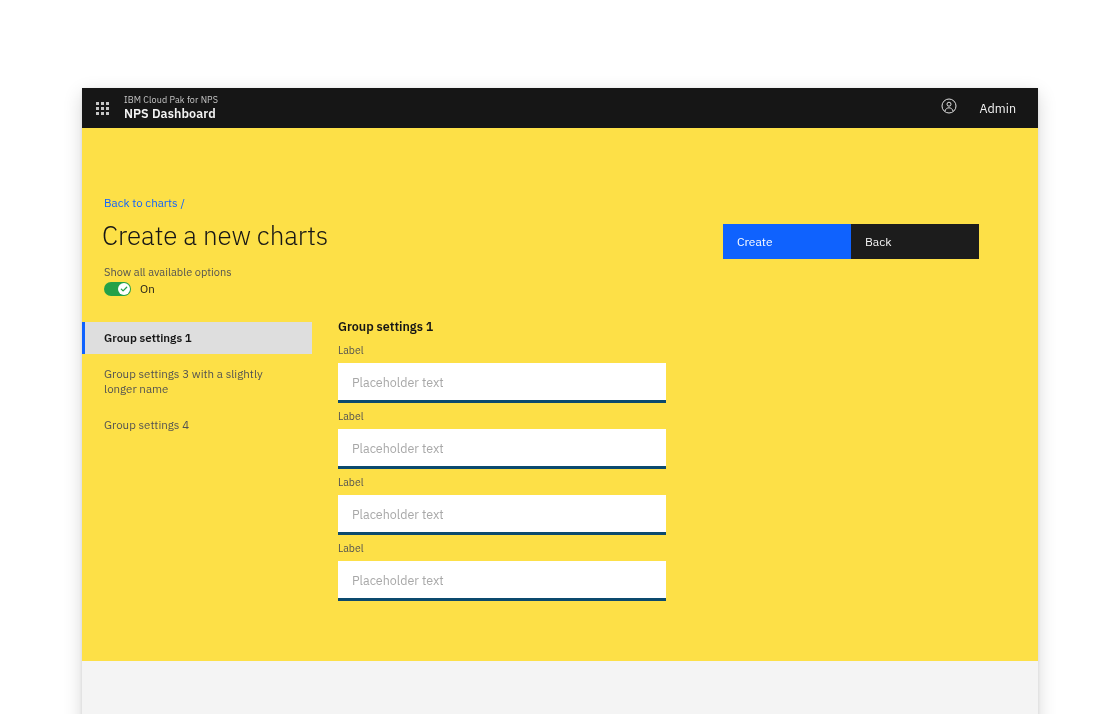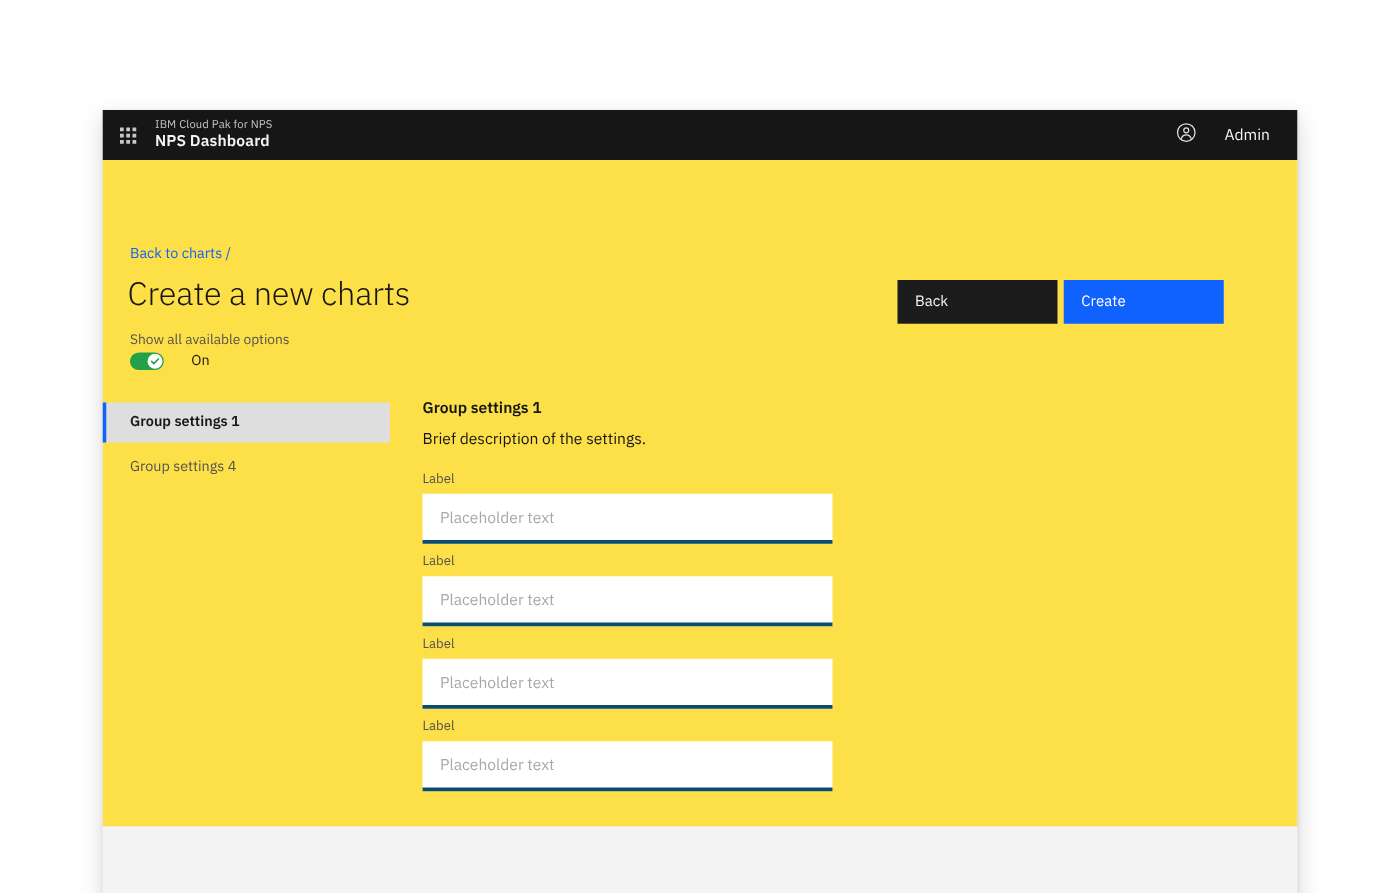--- a/index.html
+++ b/index.html
@@ -120,21 +120,21 @@
     top: 137px;
     font-size: 11px;
     color: #525252;
   }
   .toggle-row {
     position: absolute;
     left: 22px;
     top: 153px;
     display: flex;
     align-items: center;
-    gap: 22px;
+    gap: 9px;
   }
   .toggle {
     position: relative;
     width: 27px;
     height: 14px;
     border-radius: 7px;
     background: #24a148;
     cursor: pointer;
     flex: none;
   }
@@ -294,33 +294,33 @@
         <span class="toggle-knob">
           <svg width="8" height="8" viewBox="0 0 8 8">
             <path d="M1.3 4.1 L3.1 5.9 L6.7 2.2" stroke="#24a148" stroke-width="1.3" fill="none" stroke-linecap="round" stroke-linejoin="round"></path>
           </svg>
         </span>
       </div>
       <span class="toggle-state">On</span>
     </div>
 
     <div class="actions">
+      <button class="btn btn-create">Create</button>
       <button class="btn btn-back">Back</button>
-      <button class="btn btn-create">Create</button>
     </div>
 
     <nav class="sidenav" id="sidenav">
         <div class="nav-item selected">Group settings 1</div>
+        <div class="nav-item spaced">Group settings 3 with a slightly longer name</div>
         <div class="nav-item spaced">Group settings 4</div>
       </nav>
 
     <div class="main" id="main">
         <div class="section">
           <div class="section-title">Group settings 1</div>
-          <div class="section-desc">Brief description of the settings.</div>
           <div class="field">
             <div class="field-label">Label</div>
             <input class="field-input" type="text" placeholder="Placeholder text" style="">
           </div>
           <div class="field">
             <div class="field-label">Label</div>
             <input class="field-input" type="text" placeholder="Placeholder text" style="">
           </div>
           <div class="field">
             <div class="field-label">Label</div>

